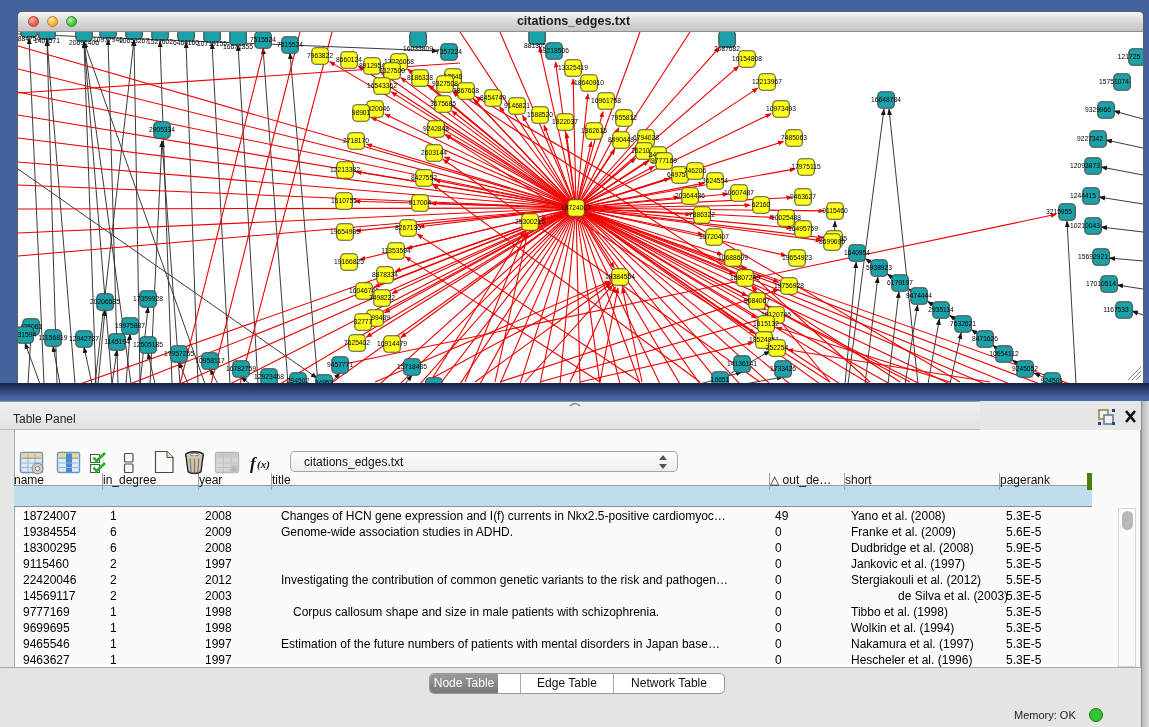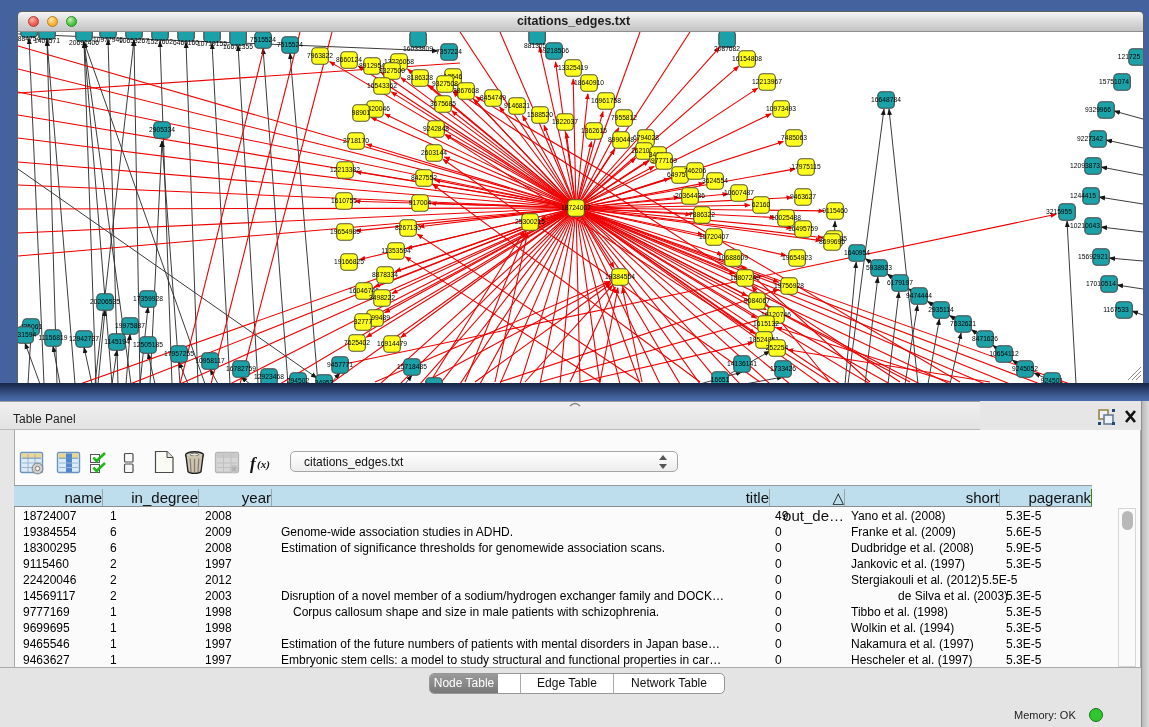--- a/index.html
+++ b/index.html
@@ -8,21 +8,21 @@
 #win{position:absolute;left:17px;top:11px;width:1127px;height:372px;border:1px solid #5f5f5f;border-radius:5px 5px 0 0}
 #titlebar{position:absolute;left:0;top:0;width:1125px;height:20px;border-radius:4px 4px 0 0;background:linear-gradient(#f6f6f6,#dcdcdc 45%,#c4c4c4);border-bottom:1px solid #8e8e8e}
 #title{position:absolute;left:-7px;top:2px;width:100%;text-align:center;font-size:12.5px;font-weight:bold;color:#1d1d1d}
 .tl{position:absolute;top:3.5px;width:11px;height:11px;border-radius:50%}
 #canvas{position:absolute;left:0;top:20px;width:1125px;height:351px;background:#fff;overflow:hidden}
 .nl{font-family:"Liberation Sans",sans-serif;font-size:6.7px;fill:#000;text-anchor:middle}
 #phead{position:absolute;left:0;top:401px;width:980px;height:29px;background:linear-gradient(#f0f0f0,#e2e2e2);border-top:1px solid #9c9c9c;border-bottom:1px solid #bcbcbc}
 #phead span{position:absolute;left:13px;top:10px;font-size:12px;color:#222}
 #content{position:absolute;left:14px;top:430px;width:1127px;height:237px;background:#fbfbfb;border-left:1px solid #a9a9a9;border-right:1px solid #a9a9a9}
 #thead{position:absolute;left:14px;top:485px;width:1078px;height:22px;background:#bedded;border-top:1px solid #999;border-bottom:1px solid #8d8d8d}
-.th{position:absolute;top:489px;font-size:15px;color:#111;text-align:right;border-right:1px solid #9aa6ac;height:17px}
+.th{position:absolute;top:473px;font-size:12px;color:#111;text-align:left;border-right:1px solid #9aa6ac;height:17px}
 .tr{position:absolute;left:0;width:1110px;height:16px;font-size:12px;color:#000}
 .tr span{position:absolute;top:1px;white-space:nowrap}
 #vsb{position:absolute;left:1118px;top:508px;width:18px;height:159px;background:#fafafa;border:1px solid #d6d6d6}
 #vsbthumb{position:absolute;left:2.5px;top:2px;width:11px;height:19px;border-radius:6px;background:#b8b8b8}
 #footer{position:absolute;left:0;top:667px;width:1149px;height:60px;background:#e4e4e4;border-top:1px solid #ababab}
 #seg{position:absolute;left:429px;top:673px;width:296px;height:21px;border:1px solid #979797;border-radius:5px;background:#fff;font-size:12px}
 .sg{position:absolute;top:0;height:19px;line-height:19px;text-align:center;color:#111}
 #memory{position:absolute;left:1014px;top:709px;font-size:11px;color:#222}
 #memdot{position:absolute;left:1089px;top:708px;width:14px;height:14px;border-radius:50%;background:#2ec82e;border:1.5px solid #1c6e1c}
 #rstrip{position:absolute;left:1141px;top:401px;width:8px;height:326px;background:linear-gradient(90deg,#b8b8b8,#dcdcdc);border-left:1px solid #8f8f8f}
@@ -635,69 +635,69 @@
       <path d="M5 14 L1 9 H9 z" fill="#555"></path>
   </svg>
 </div>
 <div id="thead"></div>
 <div class="th" style="left:14px;width:89px">name</div>
 <div class="th" style="left:103px;width:96px">in_degree</div>
 <div class="th" style="left:199px;width:73px">year</div>
 <div class="th" style="left:272px;width:498px">title</div>
 <div class="th" style="left:770px;width:75px">△ out_de…</div>
 <div class="th" style="left:845px;width:155px">short</div>
-<div class="th" style="left:1000px;width:92px;border-right:1px solid #4d7c0f">pagerank</div>
+<div class="th" style="left:1000px;width:92px;border-right:5px solid #4d7c0f">pagerank</div>
 <div style="position:absolute;left:14px;top:507px;width:1104px;height:160px;overflow:hidden;z-index:3">
 <div class="tr" style="top:1px">
       <span style="left:9px">18724007</span>
       <span style="left:96px">1</span>
       <span style="left:191px">2008</span>
+      <span style="left:267px">Changes of HCN gene expression and I(f) currents in Nkx2.5-positive cardiomyoc…</span>
       <span style="left:761px">49</span>
       <span style="left:837px">Yano et al. (2008)</span>
       <span style="left:992px">5.3E-5</span>
     </div>
 <div class="tr" style="top:17px">
       <span style="left:9px">19384554</span>
       <span style="left:96px">6</span>
       <span style="left:191px">2009</span>
       <span style="left:267px">Genome-wide association studies in ADHD.</span>
       <span style="left:761px">0</span>
       <span style="left:837px">Franke et al. (2009)</span>
       <span style="left:992px">5.6E-5</span>
     </div>
 <div class="tr" style="top:33px">
       <span style="left:9px">18300295</span>
       <span style="left:96px">6</span>
       <span style="left:191px">2008</span>
-      <span style="left:267px">Estimation of significance thresholds for genomewide association scans.</span>
       <span style="left:761px">0</span>
       <span style="left:837px">Dudbridge et al. (2008)</span>
       <span style="left:992px">5.9E-5</span>
     </div>
 <div class="tr" style="top:49px">
       <span style="left:9px">9115460</span>
       <span style="left:96px">2</span>
       <span style="left:191px">1997</span>
       <span style="left:761px">0</span>
       <span style="left:837px">Jankovic et al. (1997)</span>
       <span style="left:992px">5.3E-5</span>
     </div>
 <div class="tr" style="top:65px">
       <span style="left:9px">22420046</span>
       <span style="left:96px">2</span>
       <span style="left:191px">2012</span>
+      <span style="left:267px">Investigating the contribution of common genetic variants to the risk and pathogen…</span>
       <span style="left:761px">0</span>
       <span style="left:837px">Stergiakouli et al. (2012)</span>
-      <span style="left:968px">5.5E-5</span>
+      <span style="left:992px">5.5E-5</span>
     </div>
 <div class="tr" style="top:81px">
       <span style="left:9px">14569117</span>
       <span style="left:96px">2</span>
       <span style="left:191px">2003</span>
-      <span style="left:267px">Disruption of a novel member of a sodium/hydrogen exchanger family and DOCK…</span>
       <span style="left:761px">0</span>
       <span style="left:884px">de Silva et al. (2003)</span>
       <span style="left:992px">5.3E-5</span>
     </div>
 <div class="tr" style="top:97px">
       <span style="left:9px">9777169</span>
       <span style="left:96px">1</span>
       <span style="left:191px">1998</span>
       <span style="left:279px">Corpus callosum shape and size in male patients with schizophrenia.</span>
       <span style="left:761px">0</span>
@@ -718,23 +718,22 @@
       <span style="left:191px">1997</span>
       <span style="left:267px">Estimation of the future numbers of patients with mental disorders in Japan base…</span>
       <span style="left:761px">0</span>
       <span style="left:837px">Nakamura et al. (1997)</span>
       <span style="left:992px">5.3E-5</span>
     </div>
 <div class="tr" style="top:145px">
       <span style="left:9px">9463627</span>
       <span style="left:96px">1</span>
       <span style="left:191px">1997</span>
-      <span style="left:267px">Embryonic stem cells: a model to study structural and functional properties in car…</span>
-      <span style="left:761px">0</span>
-      <span style="left:837px">Hescheler et al. (1997)</span>
+      <span style="left:761px">0</span>
+      <span style="left:837px">Hescheler et al. (1996)</span>
       <span style="left:992px">5.3E-5</span>
     </div>
 </div>
 <div id="vsb">
     <div id="vsbthumb"></div>
   </div>
 <div id="footer"></div>
 <div id="seg">
   <div class="sg" style="left:0;width:68px;background:linear-gradient(#9a9a9a,#787878);border-radius:4px 0 0 4px;color:#fff">Node Table</div>
   <div class="sg" style="left:90px;width:93px;border-left:1px solid #aaa">Edge Table</div>

